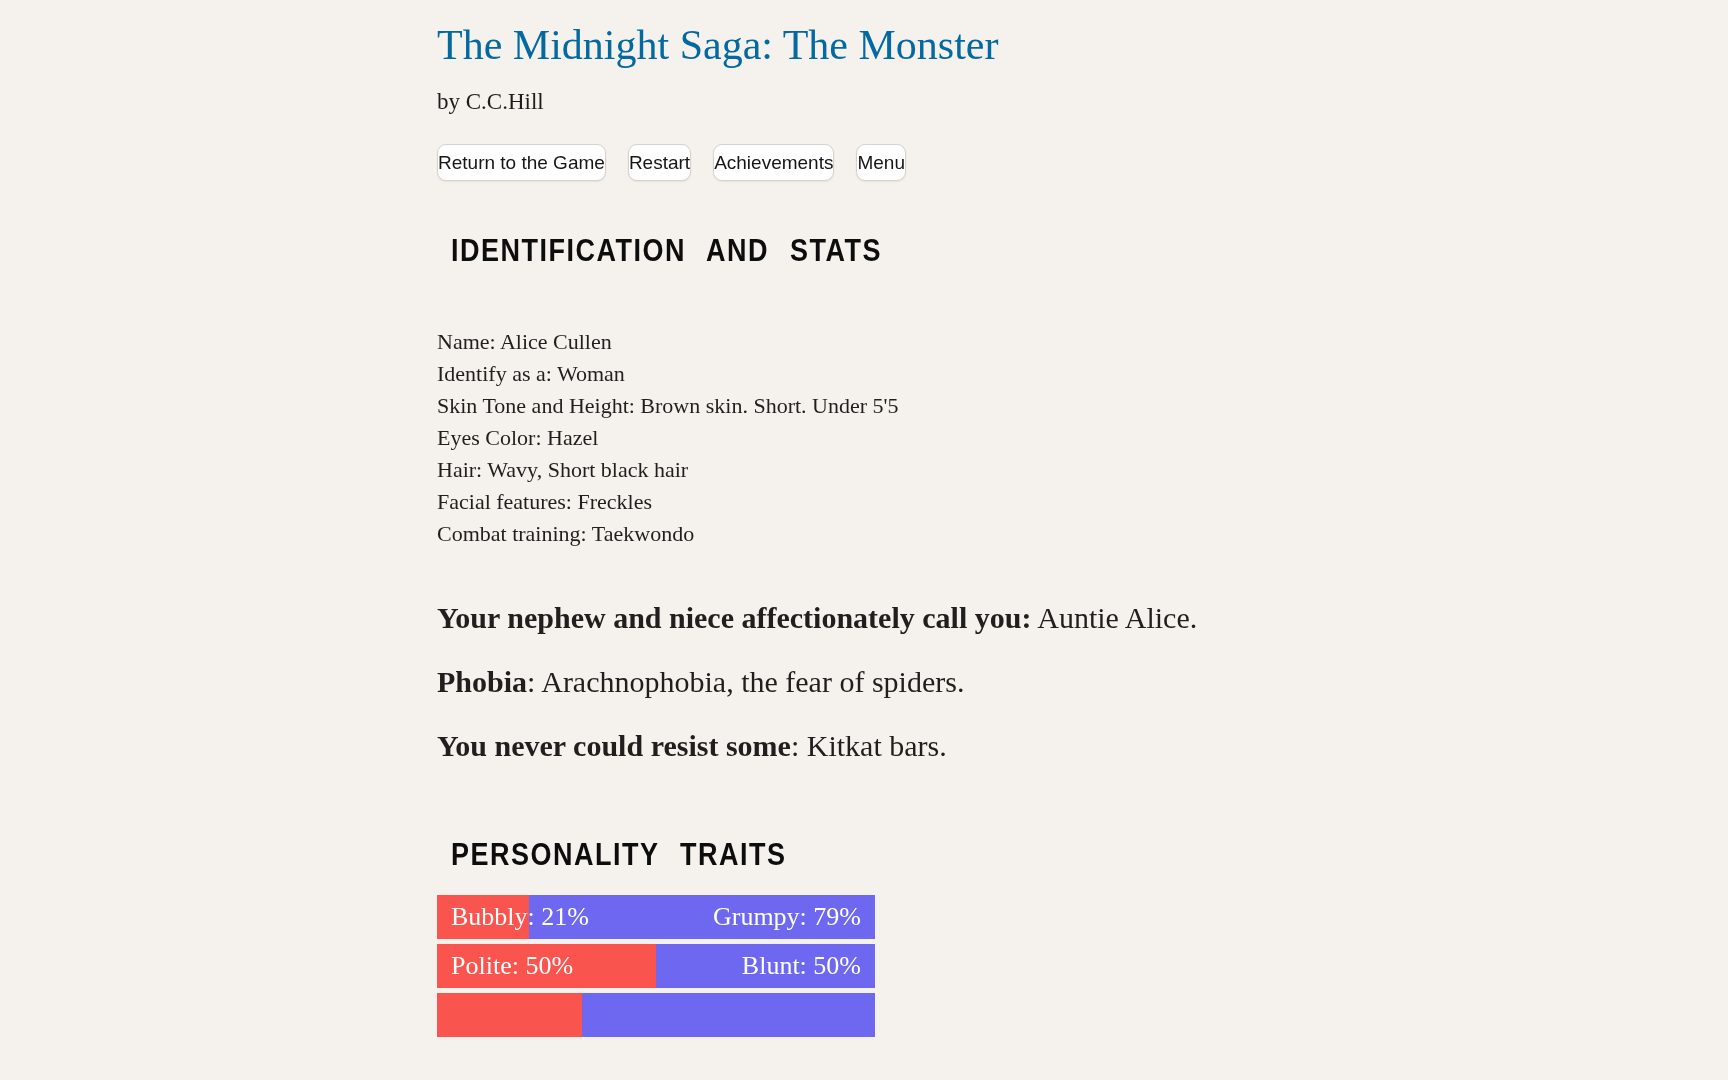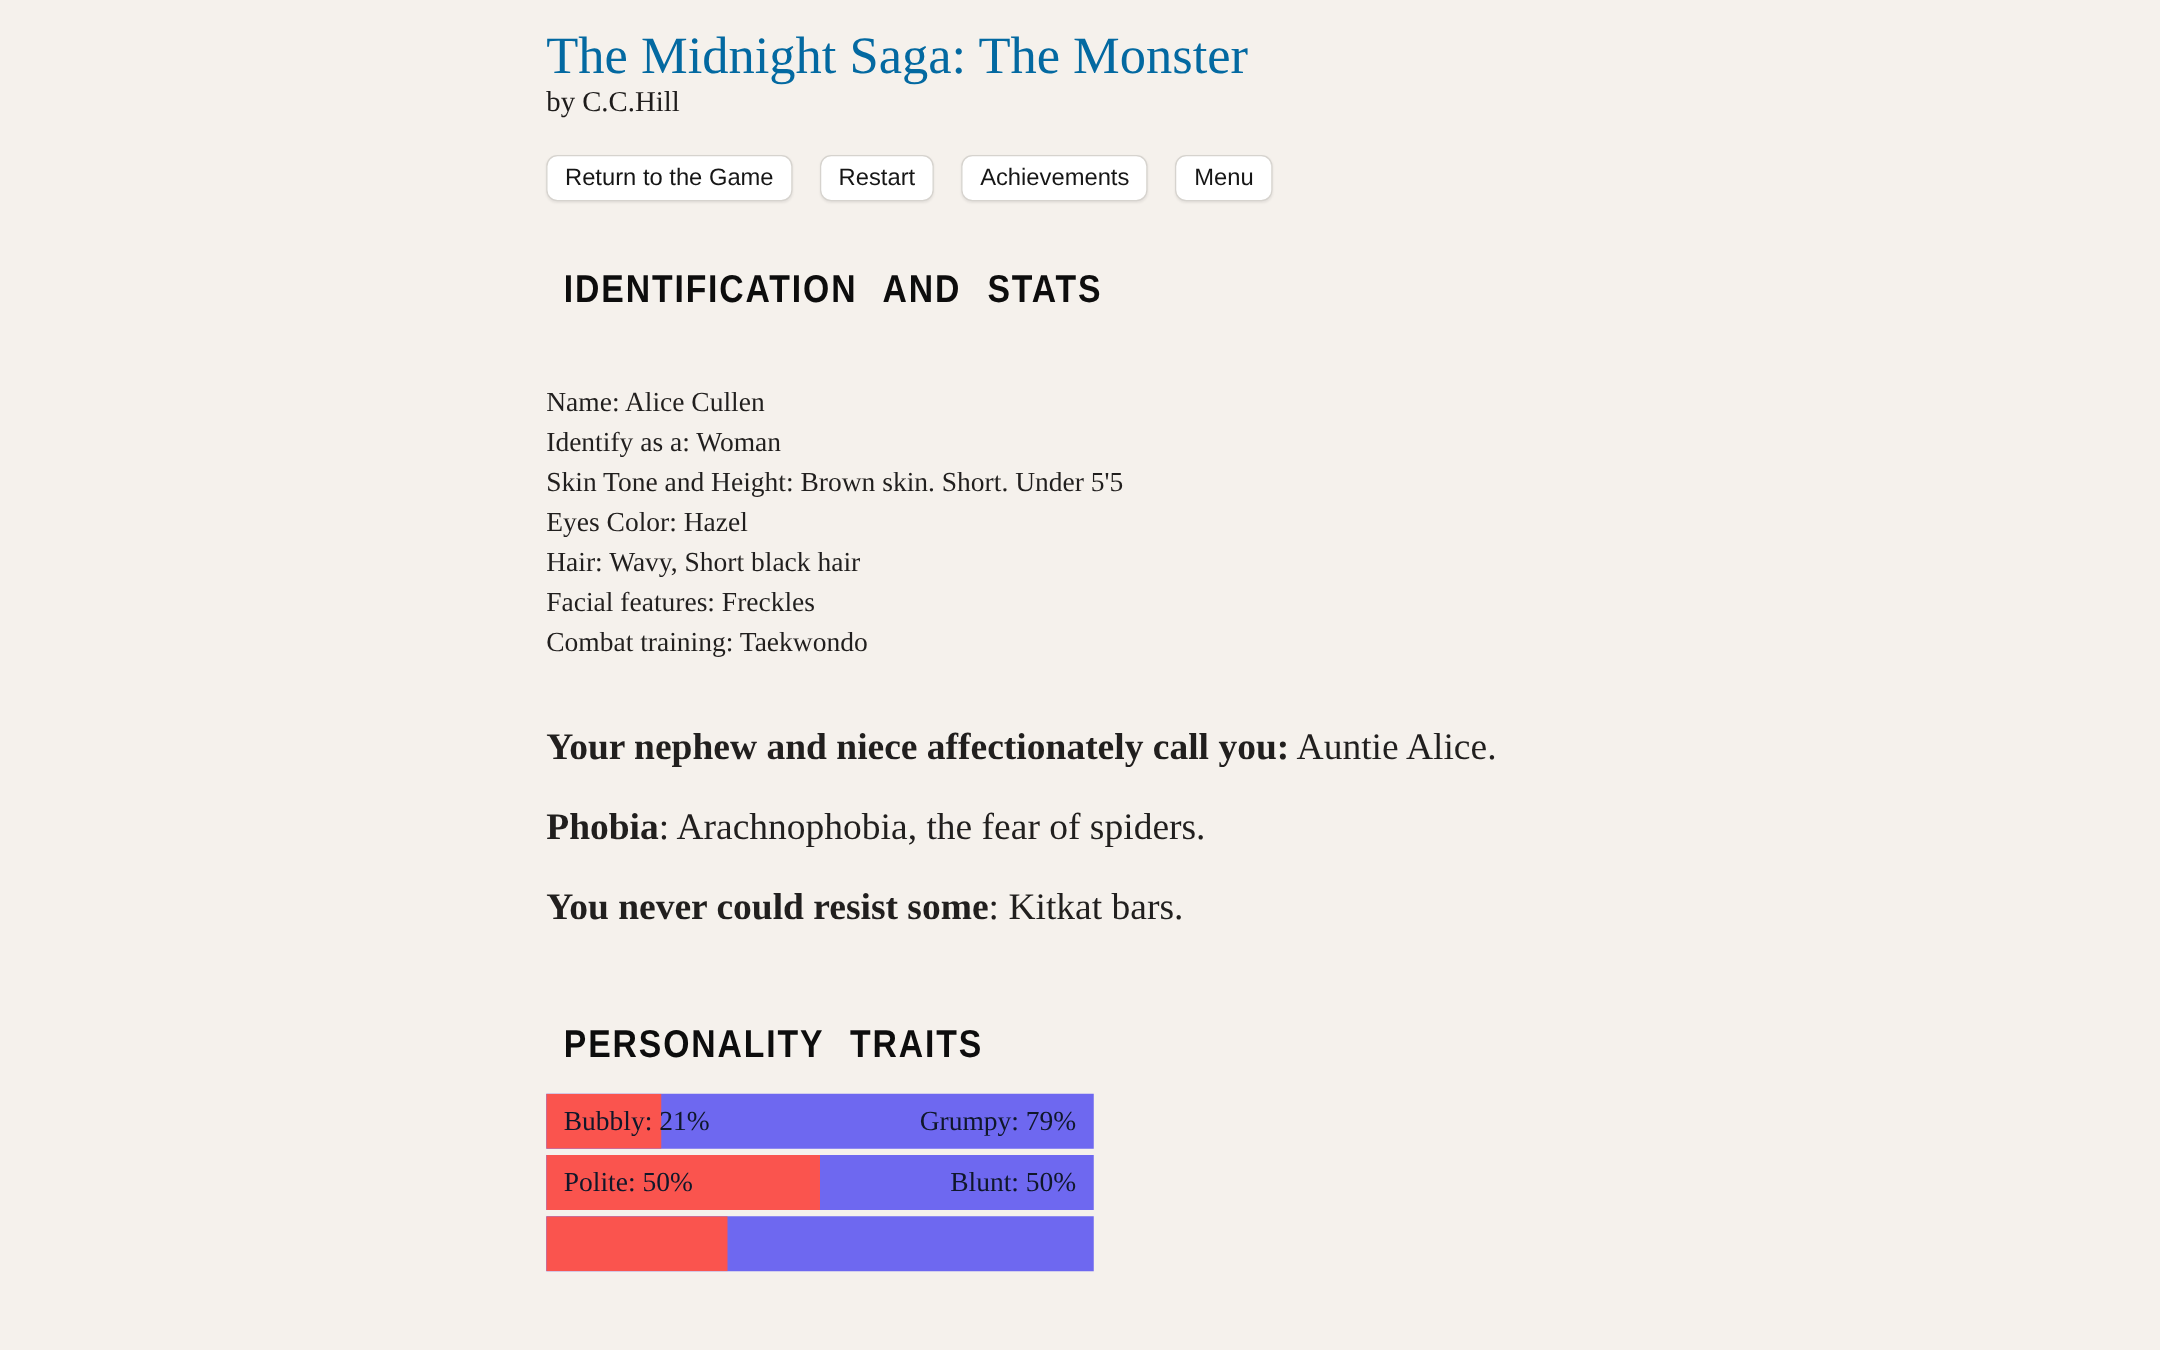--- a/index.html
+++ b/index.html
@@ -14,37 +14,38 @@
     margin: 0 auto;
     padding-top: 24px;
   }
   .game-title {
     font-size: 42px;
     font-weight: 400;
     line-height: 43px;
     color: #0369a1;
   }
   .byline {
+    margin-top: 20px;
     font-size: 23px;
     line-height: 30px;
     color: #1e1c1b;
   }
   .toolbar {
     margin-top: 27px;
     display: flex;
     gap: 22px;
   }
   .btn {
     font-family: "Liberation Sans", sans-serif;
     font-size: 19px;
     color: #161616;
     background: #ffffff;
     border: 1px solid #d6d3ce;
     border-radius: 9px;
-    padding: 6px 14px;
+    padding: 6px 0;
     line-height: 23px;
     box-shadow: 0 1px 2px rgba(0,0,0,0.07);
     cursor: pointer;
   }
   .spooky {
     font-family: "Liberation Sans", sans-serif;
     font-weight: 700;
     font-size: 27px;
     line-height: 34px;
     letter-spacing: 1.5px;
@@ -81,22 +82,22 @@
   }
   .bar-fill {
     position: absolute;
     left: 0; top: 0; bottom: 0;
   }
   .bar-label {
     position: absolute;
     top: 0;
     height: 44px;
     line-height: 44px;
-    font-size: 22px;
-    color: #0f172a;
+    font-size: 26px;
+    color: #ffffff;
     white-space: nowrap;
   }
   .bar-label.left { left: 14px; }
   .bar-label.right { right: 14px; }
 </style>
 </head>
 <body>
 
 <div class="content">
 

